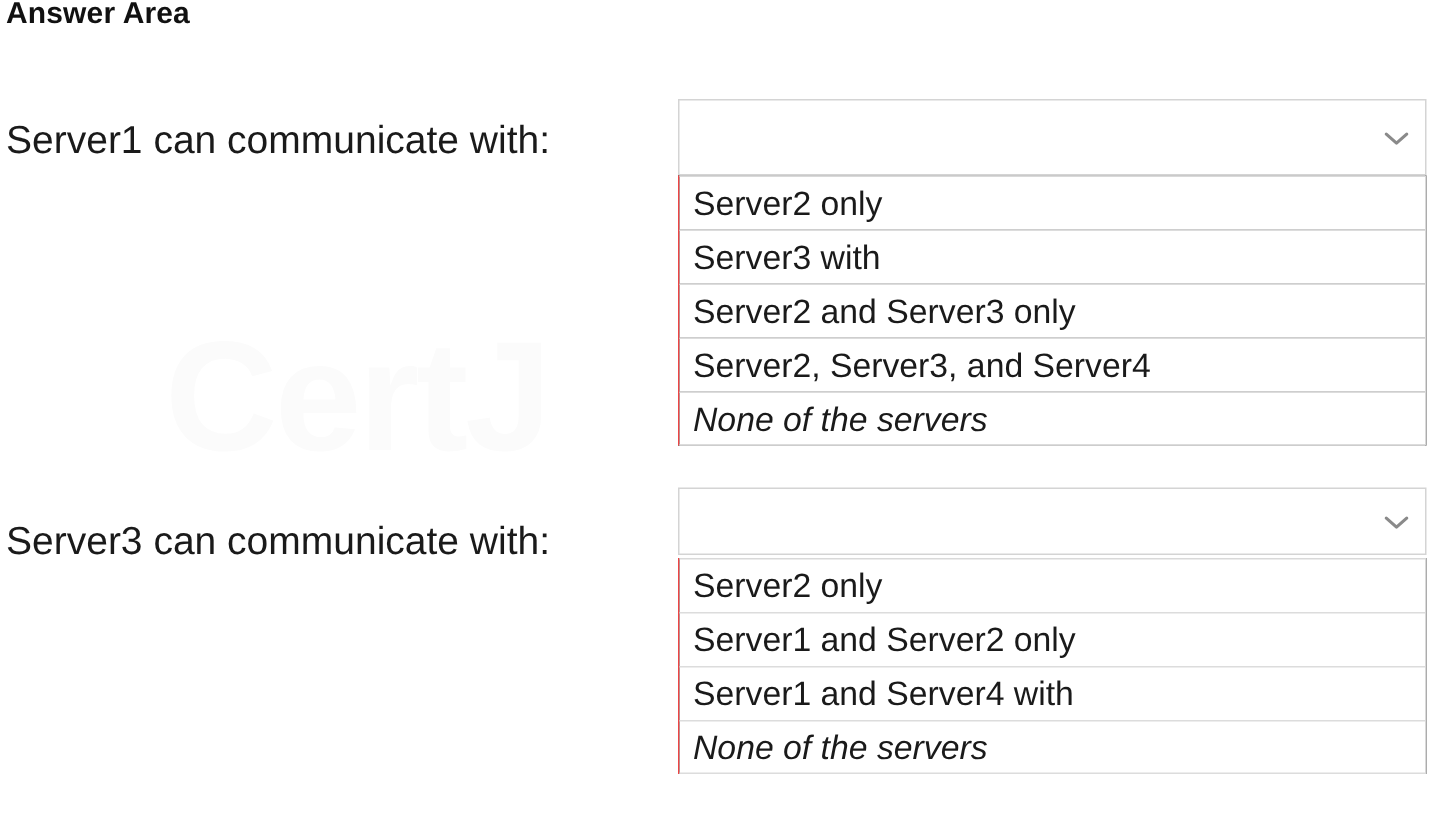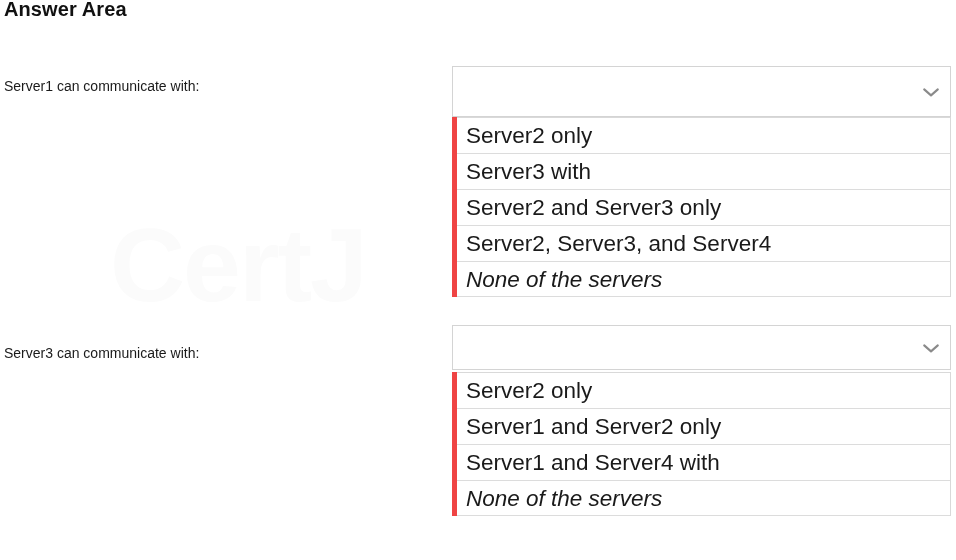--- a/index.html
+++ b/index.html
@@ -50,21 +50,21 @@
   }
 
   
   .qrow {
     position: absolute;
     z-index: 2;
   }
   .qrow-label {
     position: absolute;
     left: 4px;
-    font-size: 14px;
+    font-size: 26px;
     font-weight: 400;
     color: #1a1a1a;
     white-space: nowrap;
     text-align: center;
   }
 
   
   .combobox {
     position: absolute;
     background: #ffffff;
@@ -87,21 +87,21 @@
     transform: translateY(-50%);
     width: 18px;
     height: 12px;
     display: block;
   }
 
   
   .option-list {
     position: absolute;
     background: #000000;
-    border-left: 5px solid #ef4444;
+    border-left: 1px solid #ef4444;
     border-right: 1px solid #d9d9d9;
     box-sizing: border-box;
   }
   .option-item {
     height: 36px;
     line-height: 36px;
     border-top: 1px solid #dcdcdc;
     box-sizing: border-box;
     padding-left: 9px;
     font-size: 22.5px;

